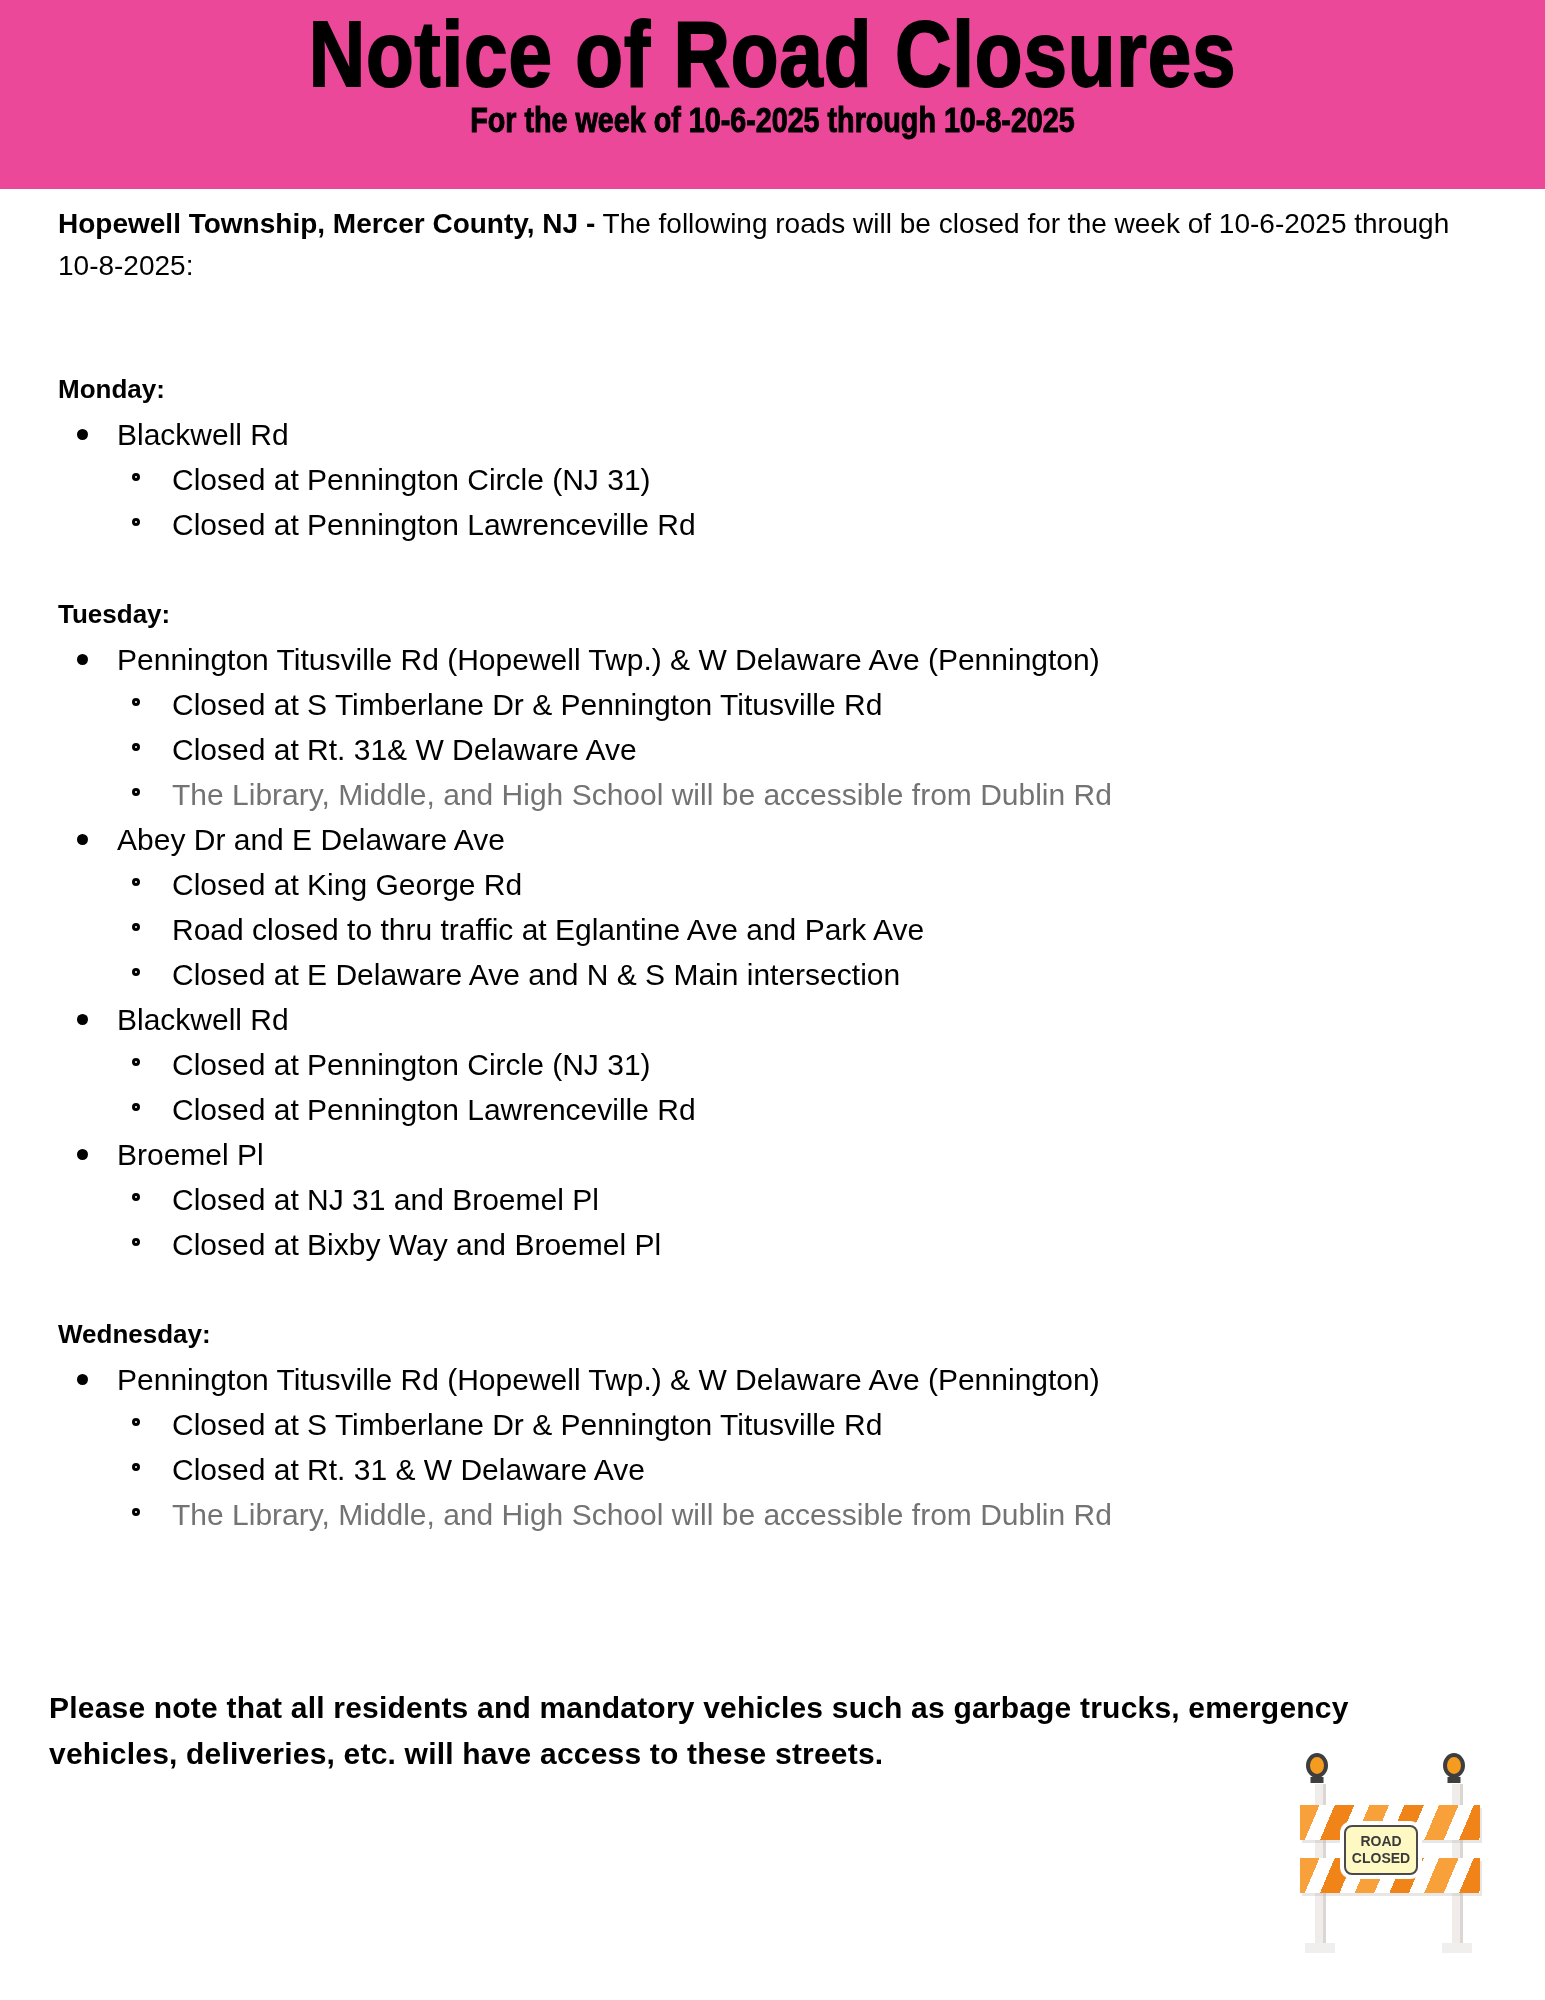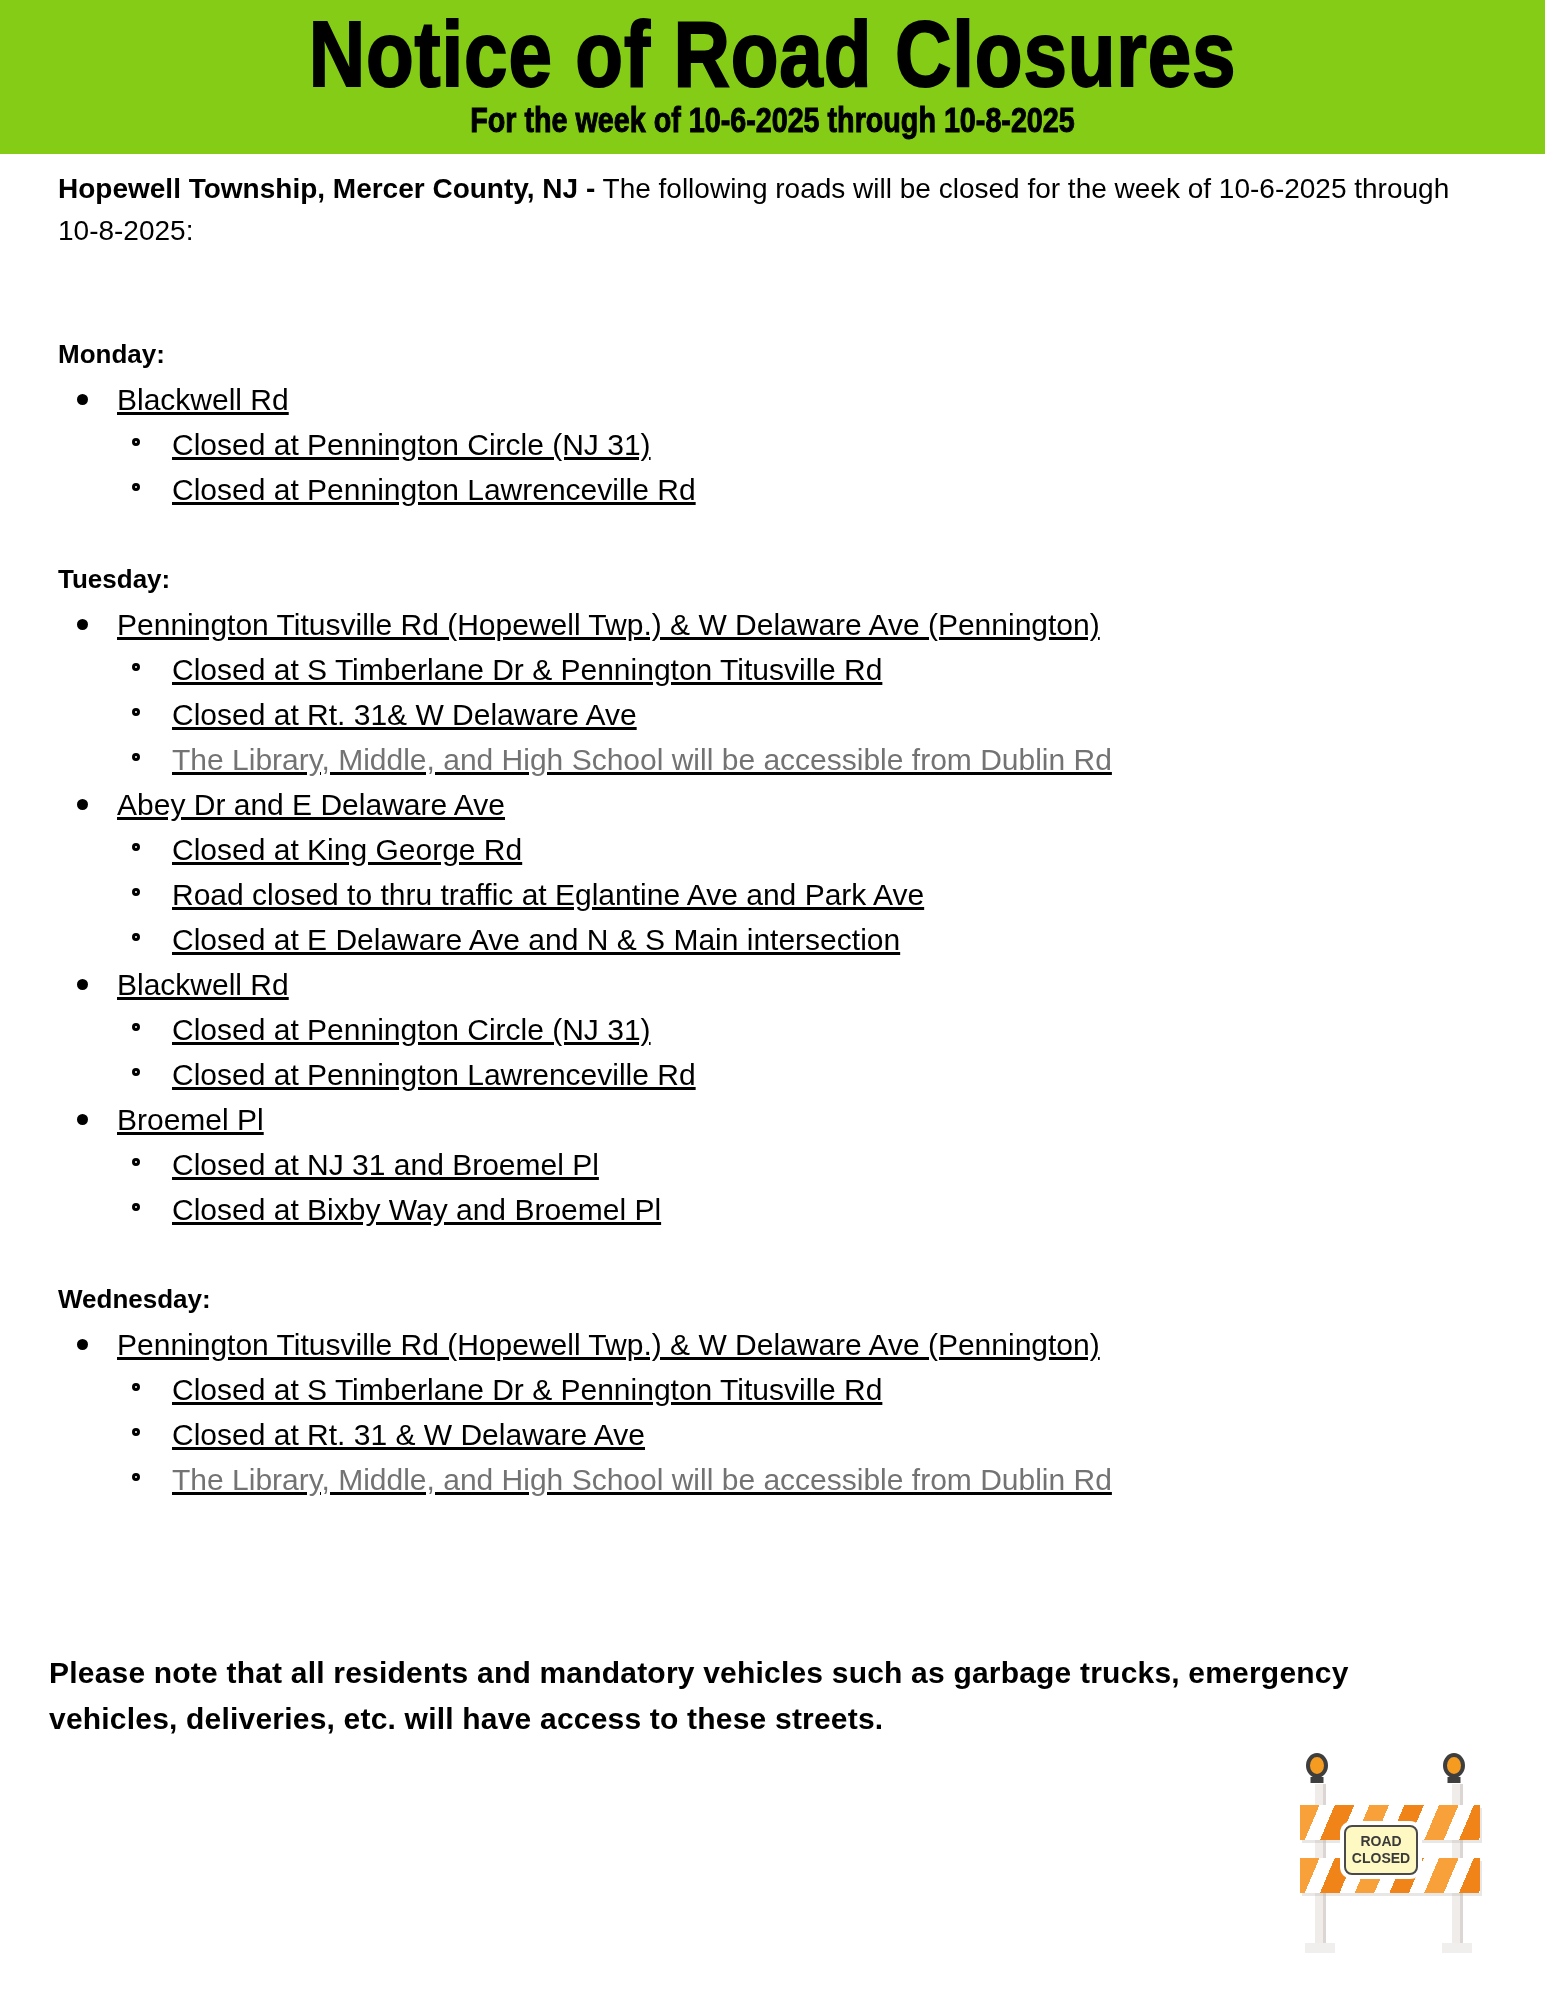--- a/index.html
+++ b/index.html
@@ -9,22 +9,22 @@
     width: 1545px;
     height: 2000px;
     background: #ffffff;
     font-family: "Liberation Sans", sans-serif;
     color: #000;
     overflow: hidden;
   }
 
   
   .banner {
-    height: 154px;
-    background: #84cc16;
+    height: 189px;
+    background: #ec4899;
     text-align: center;
     padding-top: 6px;
     overflow: hidden;
   }
   .title {
     margin: 0;
     font-size: 92px;
     line-height: 96px;
     font-weight: bold;
     letter-spacing: 1px;
@@ -47,21 +47,21 @@
   
   .content { padding: 0 60px 0 58px; }
   .intro { margin: 14px 0 0 0; font-size: 28px; line-height: 42px; }
   .intro-bold { font-weight: bold; }
 
   .day { margin-top: 45px; }
   .content section.day:first-of-type { margin-top: 80px; }
   .day-heading { margin: 0; font-size: 26px; line-height: 45px; font-weight: bold; }
 
   ul.roads, ul.details { list-style: none; margin: 0; padding: 0; }
-  .road { position: relative; padding-left: 59px; font-size: 30px; line-height: 45px; text-decoration: underline; }
+  .road { position: relative; padding-left: 59px; font-size: 30px; line-height: 45px; }
   .road > .road-bullet {
     content: "";
     position: absolute; left: 19px; top: 17px;
     width: 11px; height: 11px; border-radius: 50%; background: #000;
   }
   .detail { position: relative; padding-left: 55px; font-size: 30px; line-height: 45px; }
   .detail > .detail-bullet {
     position: absolute; left: 15px; top: 16px;
     width: 8px; height: 8px; border: 3px solid #000; border-radius: 50%; background: #fff;
   }

